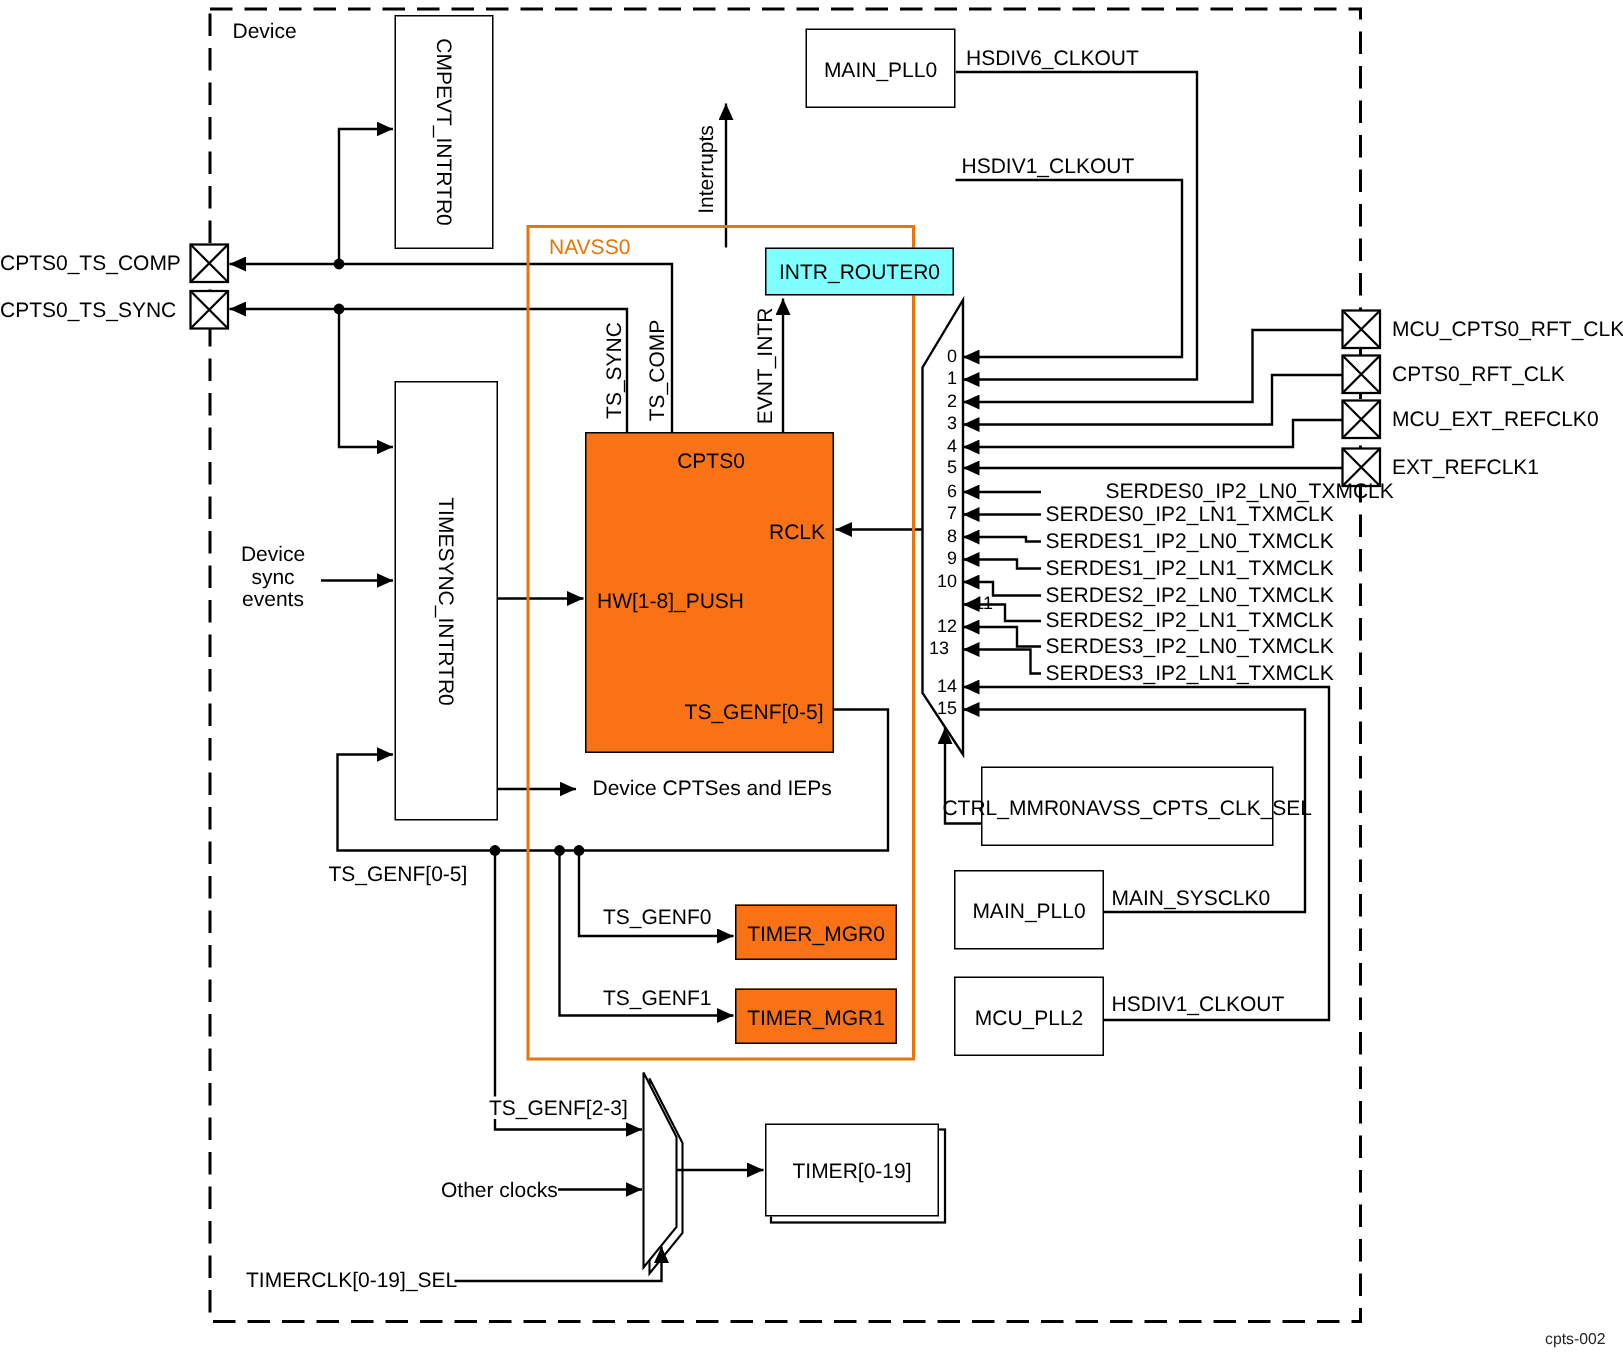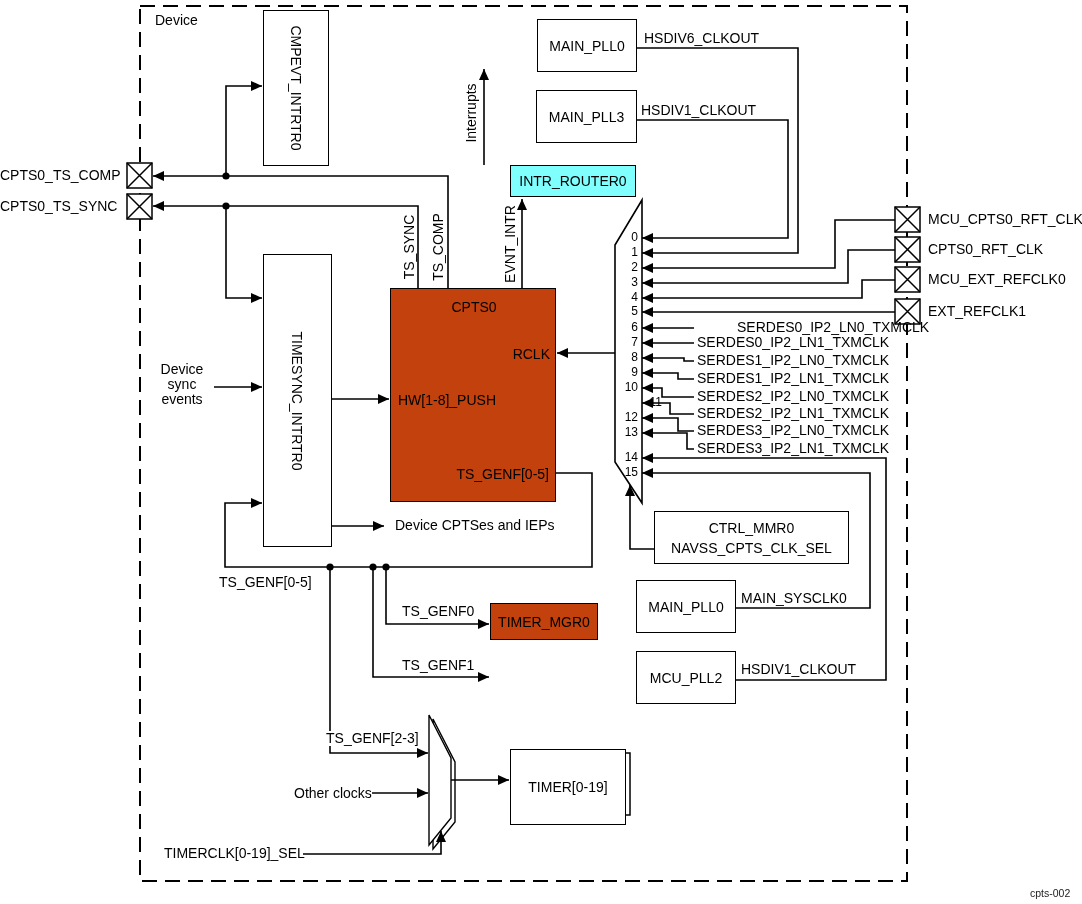--- a/index.html
+++ b/index.html
@@ -5,34 +5,34 @@
   html,body{margin:0;padding:0;background:#fff;}
   #canvas{position:relative;width:1082px;height:904px;background:#fff;overflow:hidden;
           font-family:"Liberation Sans",sans-serif;color:#000;padding-left:48px;}
   #wires{position:absolute;left:0;top:0;z-index:0;}
   .lbl{position:absolute;font-size:14px;line-height:15px;white-space:nowrap;z-index:2;}
   .lbl.r{text-align:left;}
   .lbl.c{text-align:center;}
   .box{position:absolute;border:1.5px solid #000;background:#fff;display:flex;
        align-items:center;justify-content:center;font-size:14px;white-space:nowrap;
        box-sizing:border-box;z-index:1;}
-  .box.gray{background:#c2410c;}
+  .box.gray{background:#f97316;}
   .box.cyan{background:#80ffff;}
   .vcw{transform:rotate(90deg);white-space:nowrap;}     
   .vccw{transform:rotate(-90deg);white-space:nowrap;}   
   .vwrap{position:absolute;display:flex;align-items:center;justify-content:center;
          font-size:14px;z-index:2;}
   .navss{position:absolute;left:351px;top:150px;width:259px;height:557px;
          border:2px solid #e8740c;box-sizing:border-box;z-index:1;background:transparent;}
   .navss-lbl{position:absolute;left:13px;top:4px;color:#e8740c;font-size:14px;}
   .muxnum{position:absolute;width:24px;text-align:right;font-size:12px;line-height:14px;z-index:2;}
   .serdes{position:absolute;left:697px;font-size:14px;line-height:15px;z-index:2;}
   .whitebg{background:#fff;padding:0 2px;}
   .fig{position:absolute;left:1030px;top:887px;font-size:10.5px;color:#222;z-index:2;}
-  .two-line{flex-direction:column;line-height:20px;}
+  .two-line{flex-direction:row;line-height:20px;}
 </style>
 </head>
 <body>
 
 <div id="canvas">
 
   <svg id="wires" width="1082" height="904" viewBox="0 0 1082 904">
     <defs>
       <marker id="ah" markerUnits="userSpaceOnUse" markerWidth="12" markerHeight="10" refX="11" refY="5" orient="auto">
         <path d="M0,0 L11,5 L0,10 Z" fill="#000"></path>
@@ -124,20 +124,23 @@
       </g>
       <g>
         <rect x="895" y="299" width="25" height="25" fill="#fff"></rect>
         <path d="M895,299 L920,324 M920,299 L895,324"></path>
       </g>
     </g>
   </svg>
 
   <div class="lbl" style="left:155px;top:13px;">Device</div>
 
+  <div class="navss">
+    <div class="navss-lbl">NAVSS0</div>
+  </div>
 
   <div class="box" style="left:263px;top:10px;width:66px;height:156px;">
     <span class="vcw">CMPEVT_INTRTR0</span>
   </div>
 
   <div class="box" style="left:263px;top:254px;width:69px;height:293px;">
     <span class="vcw">TIMESYNC_INTRTR0</span>
   </div>
 
   <div class="box cyan" style="left:462px;top:165px;width:126px;height:32px;margin-left:48px;">
@@ -147,41 +150,41 @@
   <div class="box gray" style="left:390px;top:288px;width:166px;height:214px;justify-content:flex-start;align-items:flex-start;">
     <div class="lbl c" style="left:0;top:11px;width:166px;">CPTS0</div>
     <div class="lbl r" style="right:5px;top:58px;">RCLK</div>
     <div class="lbl" style="left:7px;top:104px;">HW[1-8]_PUSH</div>
     <div class="lbl r" style="right:6px;top:178px;">TS_GENF[0-5]</div>
   </div>
 
   <div class="box" style="left:537px;top:19px;width:100px;height:53px;">
     <span>MAIN_PLL0</span>
   </div>
-  <div class="box" style="left:536px;top:90px;width:101px;height:53px;">
-    <span>MAIN_PLL3</span>
-  </div>
 
   <div class="box two-line" style="left:654px;top:511px;width:195px;height:53px;">
     <span>CTRL_MMR0</span>
     <span>NAVSS_CPTS_CLK_SEL</span>
   </div>
 
   <div class="box" style="left:636px;top:580px;width:100px;height:53px;">
     <span>MAIN_PLL0</span>
   </div>
   <div class="box" style="left:636px;top:651px;width:100px;height:53px;">
     <span>MCU_PLL2</span>
   </div>
 
   <div class="box gray" style="left:490px;top:603px;width:108px;height:37px;">
     <span>TIMER_MGR0</span>
   </div>
-
-  <div class="box" style="left:510px;top:749px;width:116px;height:76px;">
+  <div class="box gray" style="left:490px;top:659px;width:108px;height:37px;">
+    <span>TIMER_MGR1</span>
+  </div>
+
+  <div class="box" style="left:510px;top:749px;width:116px;height:62px;">
     <span>TIMER[0-19]</span>
   </div>
 
   <div class="lbl" style="left:644px;top:31px;">HSDIV6_CLKOUT</div>
   <div class="lbl" style="left:641px;top:103px;">HSDIV1_CLKOUT</div>
   <div class="lbl" style="left:741px;top:591px;">MAIN_SYSCLK0</div>
   <div class="lbl" style="left:741px;top:662px;">HSDIV1_CLKOUT</div>
 
   <div class="lbl r" style="left:0px;top:168px;width:120px;">CPTS0_TS_COMP</div>
   <div class="lbl r" style="left:0px;top:199px;width:120px;">CPTS0_TS_SYNC</div>
@@ -196,21 +199,21 @@
   <div class="muxnum" style="left:614px;top:275px;">3</div>
   <div class="muxnum" style="left:614px;top:290px;">4</div>
   <div class="muxnum" style="left:614px;top:304px;">5</div>
   <div class="muxnum" style="left:614px;top:320px;">6</div>
   <div class="muxnum" style="left:614px;top:335px;">7</div>
   <div class="muxnum" style="left:614px;top:350px;">8</div>
   <div class="muxnum" style="left:614px;top:365px;">9</div>
   <div class="muxnum" style="left:614px;top:380px;">10</div>
   <div class="muxnum" style="left:638px;top:395px;text-align:right;">11</div>
   <div class="muxnum" style="left:614px;top:410px;">12</div>
-  <div class="muxnum" style="left:614px;top:425px;">13</div>
+  <div class="muxnum" style="left:614px;top:425px;text-align:center;">13</div>
   <div class="muxnum" style="left:614px;top:450px;">14</div>
   <div class="muxnum" style="left:614px;top:465px;">15</div>
 
   <div class="serdes" style="top:320px;margin-left:40px;">SERDES0_IP2_LN0_TXMCLK</div>
   <div class="serdes" style="top:335px;text-align:right;">SERDES0_IP2_LN1_TXMCLK</div>
   <div class="serdes" style="top:353px;">SERDES1_IP2_LN0_TXMCLK</div>
   <div class="serdes" style="top:371px;">SERDES1_IP2_LN1_TXMCLK</div>
   <div class="serdes" style="top:389px;">SERDES2_IP2_LN0_TXMCLK</div>
   <div class="serdes" style="top:406px;">SERDES2_IP2_LN1_TXMCLK</div>
   <div class="serdes" style="top:423px;">SERDES3_IP2_LN0_TXMCLK</div>

